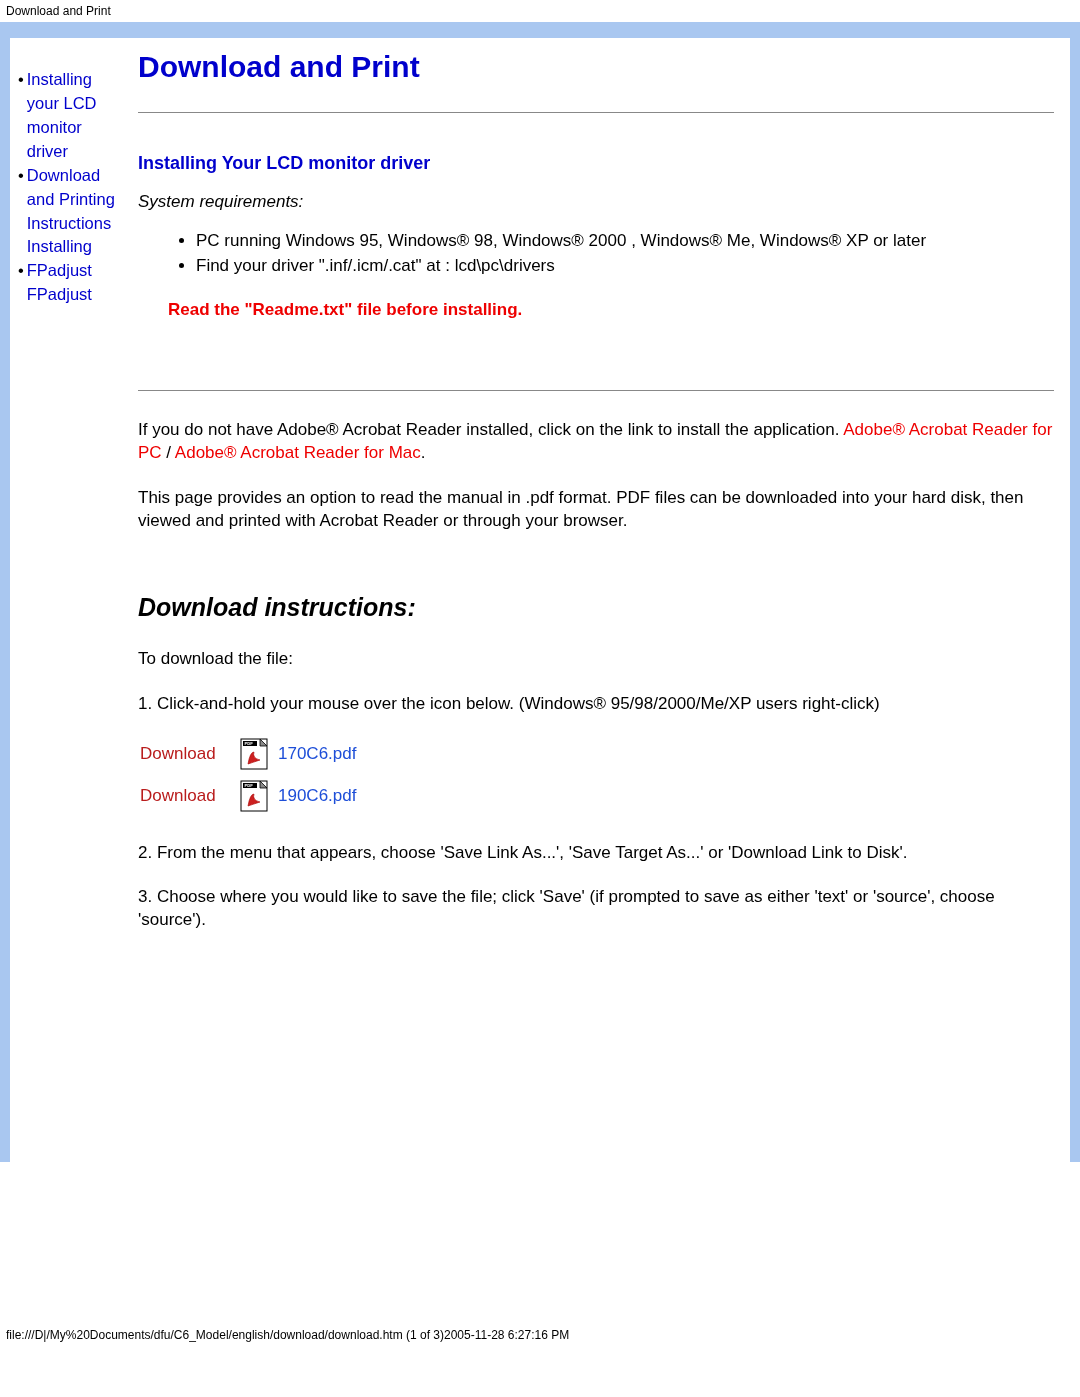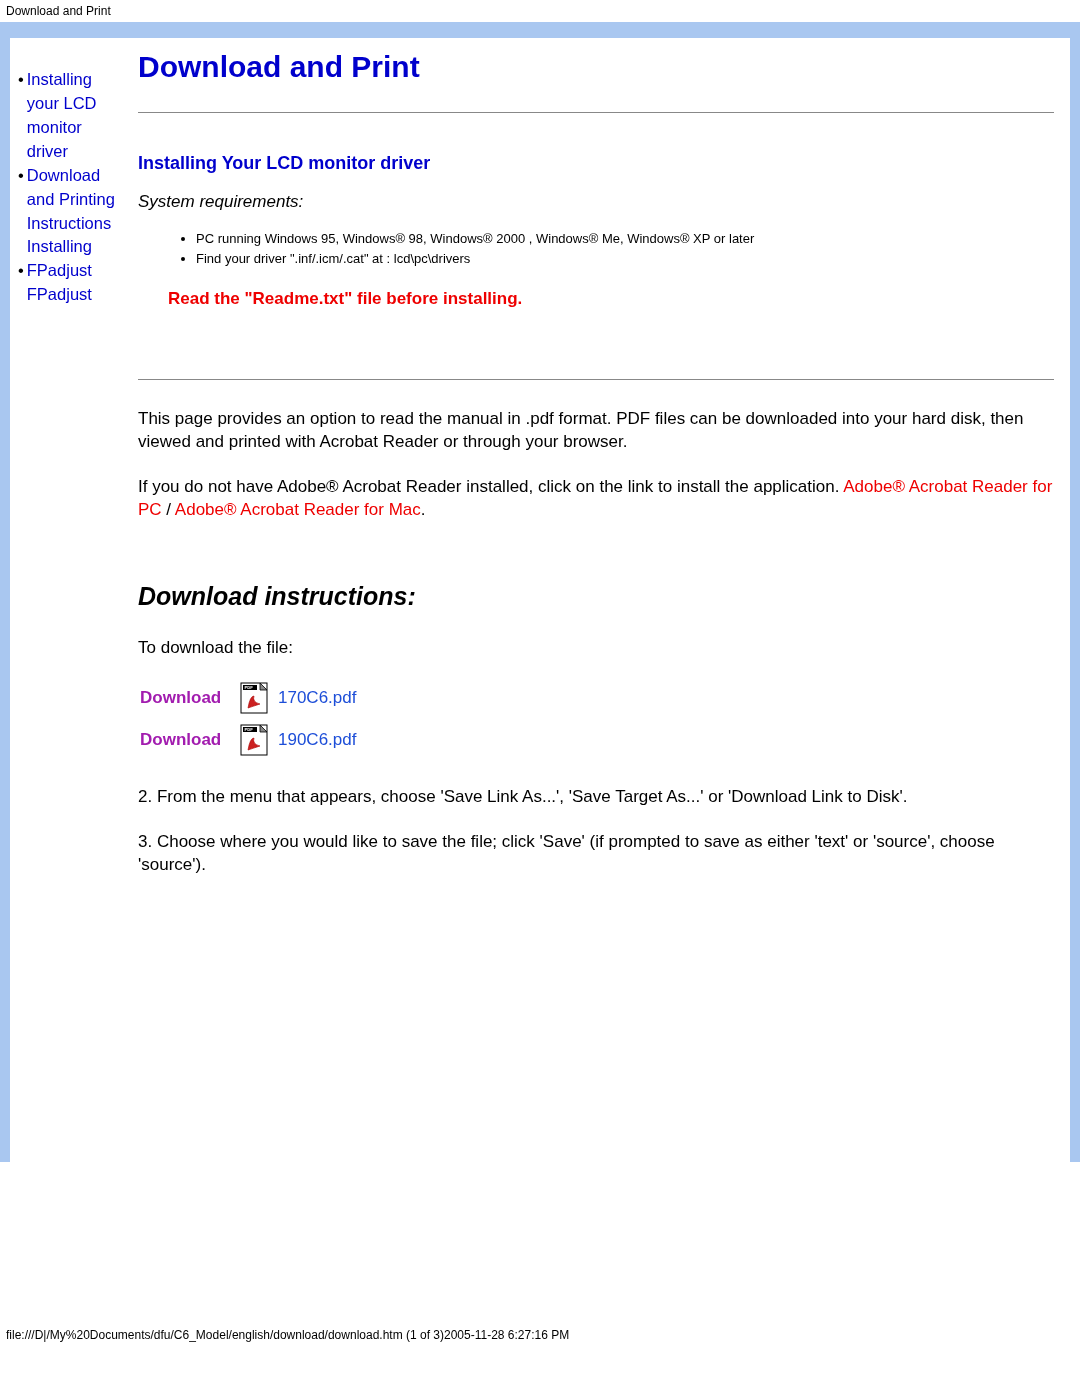--- a/index.html
+++ b/index.html
@@ -71,21 +71,21 @@
     font-style: italic;
     font-size: 17px;
     margin-bottom: 18px;
   }
   ul.reqs {
     list-style: disc;
     margin-left: 58px;
     margin-bottom: 22px;
   }
   ul.reqs li {
-    font-size: 13px;
+    font-size: 17px;
     line-height: 1.35;
     margin-bottom: 2px;
   }
   .readme-warning {
     color: #ee0000;
     font-weight: bold;
     font-size: 17px;
     margin-top: 20px;
     margin-bottom: 70px;
     padding-left: 30px;
@@ -106,24 +106,23 @@
     margin-top: 60px;
     margin-bottom: 26px;
   }
   .download-row {
     display: flex;
     align-items: center;
     margin-bottom: 10px;
     font-size: 17px;
   }
   .download-label {
-    color: #a21caf;
+    color: #b91c1c;
     width: 100px;
     flex-shrink: 0;
-    font-weight: bold;
   }
   .pdf-icon {
     width: 28px;
     height: 32px;
     margin-right: 10px;
     flex-shrink: 0;
   }
   .pdf-link {
     color: #1d4ed8;
     text-decoration: none;
@@ -171,30 +170,31 @@
         <li>PC running Windows 95, Windows® 98, Windows® 2000 , Windows® Me, Windows® XP or later</li>
         <li>Find your driver ".inf/.icm/.cat" at : lcd\pc\drivers</li>
       </ul>
 
       <div class="readme-warning">Read the "Readme.txt" file before installing.</div>
 
       <hr class="thin">
 
       <div style="height:26px"></div>
 
-      <div class="body-text">This page provides an option to read the manual in .pdf format. PDF files can be downloaded into your hard disk, then viewed and printed with Acrobat Reader or through your browser.</div>
-
       <div class="body-text">
         <span>If you do not have Adobe® Acrobat Reader installed, click on the link to install the application. </span><a href="#" class="red-link">Adobe® Acrobat Reader for PC</a><span> / </span><a href="#" class="red-link">Adobe® Acrobat Reader for Mac</a><span>.</span>
       </div>
 
+      <div class="body-text">This page provides an option to read the manual in .pdf format. PDF files can be downloaded into your hard disk, then viewed and printed with Acrobat Reader or through your browser.</div>
+
       <div class="download-subheading">Download instructions:</div>
 
       <div class="body-text">To download the file:</div>
 
+      <div class="body-text">1. Click-and-hold your mouse over the icon below. (Windows® 95/98/2000/Me/XP users right-click)</div>
 
       <div class="download-table">
         <div class="download-row">
           <span class="download-label">Download</span>
           <svg class="pdf-icon" viewBox="0 0 28 32">
             <rect x="1" y="1" width="26" height="30" fill="#fff" stroke="#000" stroke-width="1"></rect>
             <polygon points="20,1 27,8 20,8" fill="#888" stroke="#000" stroke-width="0.8"></polygon>
             <rect x="3" y="3" width="14" height="5" fill="#000"></rect>
             <text x="4.5" y="7.2" font-size="4.2" fill="#fff" font-family="Arial" font-weight="bold">PDF</text>
             <path d="M 8 26 Q 10 14 14 14 Q 12 20 20 22 Q 14 24 8 26" fill="#cc2020" stroke="#aa0000" stroke-width="0.6"></path>

